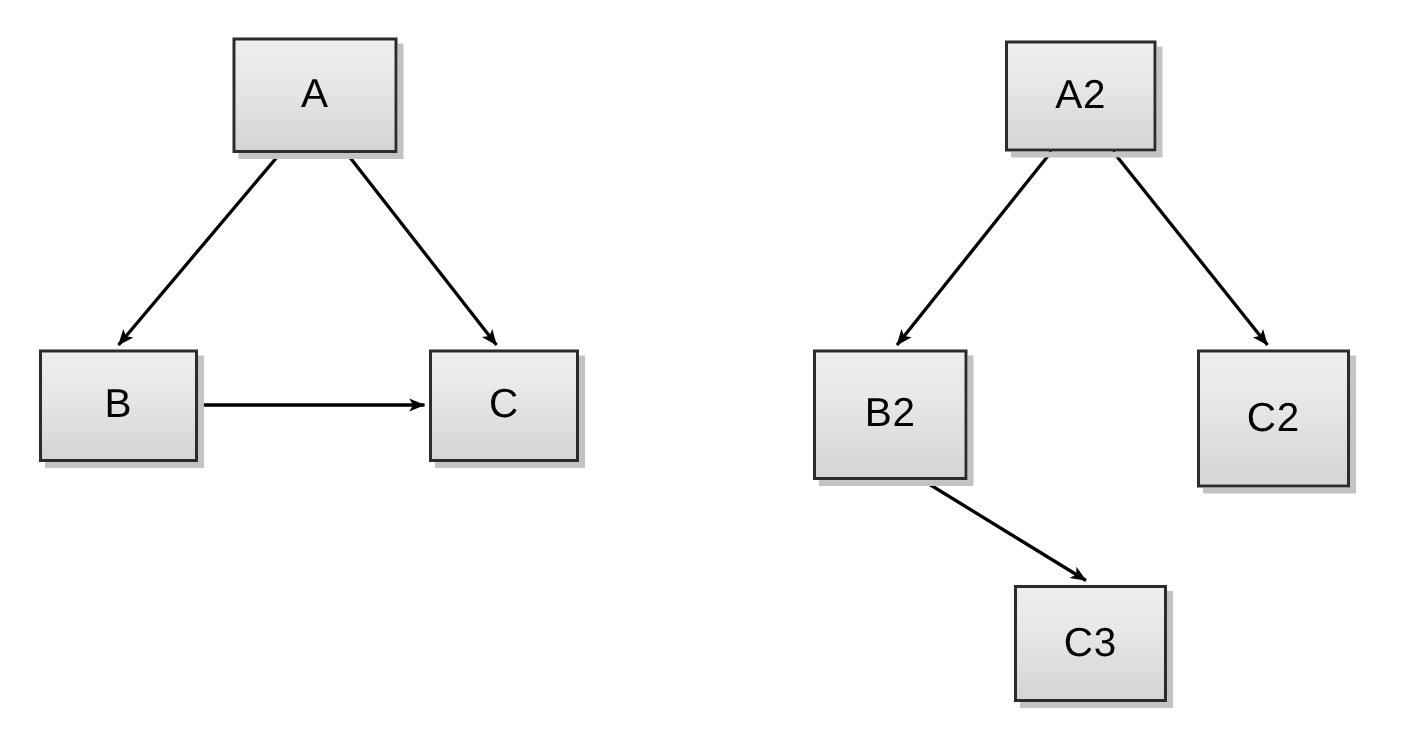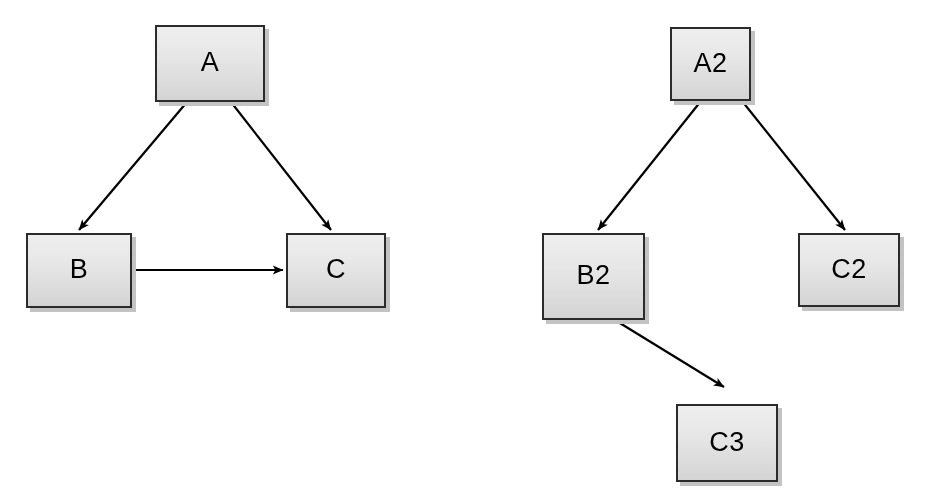--- a/index.html
+++ b/index.html
@@ -71,27 +71,27 @@
   <div id="nodes-group">
       <div class="node" style="left: 155px; top: 25px; width: 110px; height: 77px;">
         <span class="node-label">A</span>
       </div>
       <div class="node" style="left: 26px; top: 233px; width: 106px; height: 75px;">
         <span class="node-label">B</span>
       </div>
       <div class="node" style="left: 286px; top: 233px; width: 100px; height: 75px;">
         <span class="node-label">C</span>
       </div>
-      <div class="node" style="left: 670px; top: 27px; width: 81px; height: 74px;">
+      <div class="node" style="left: 670px; top: 27px; width: 101px; height: 74px;">
         <span class="node-label">A2</span>
       </div>
       <div class="node" style="left: 542px; top: 233px; width: 103px; height: 87px;">
         <span class="node-label">B2</span>
       </div>
-      <div class="node" style="left: 798px; top: 233px; width: 102px; height: 74px; text-align: right;">
+      <div class="node" style="left: 798px; top: 233px; width: 102px; height: 92px; text-align: right;">
         <span class="node-label">C2</span>
       </div>
-      <div class="node" style="left: 676px; top: 390px; width: 102px; height: 78px; margin-top: 14px;">
+      <div class="node" style="left: 676px; top: 390px; width: 102px; height: 78px;">
         <span class="node-label">C3</span>
       </div>
     </div>
 
 </div>
 
 </body></html>

